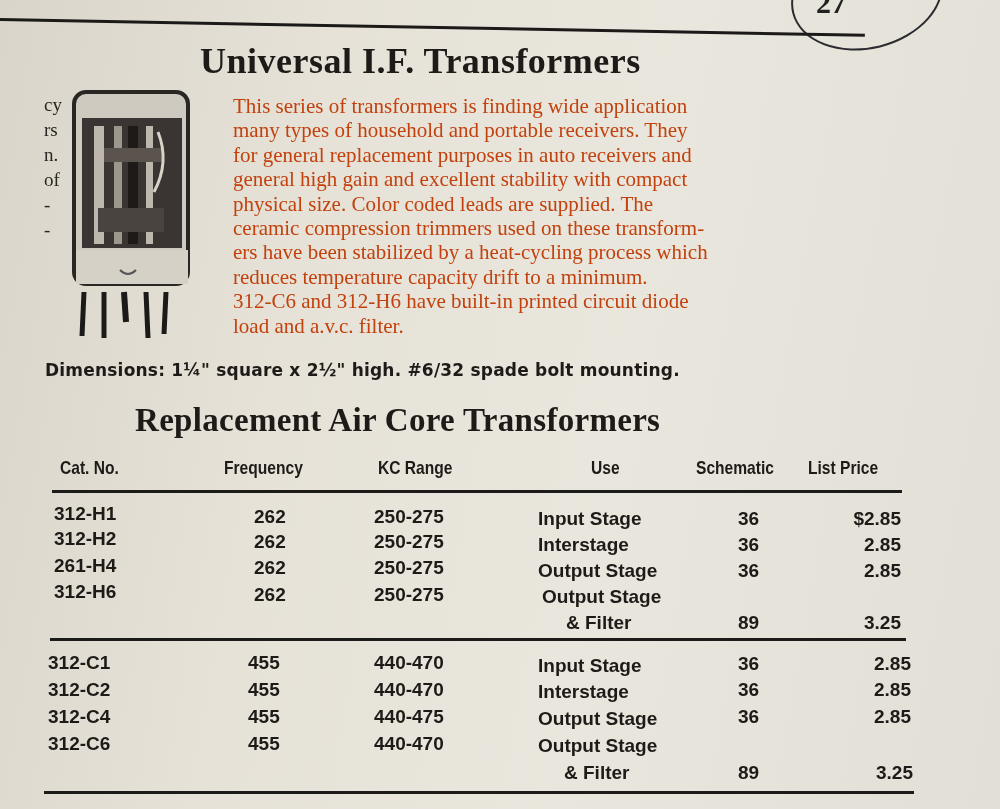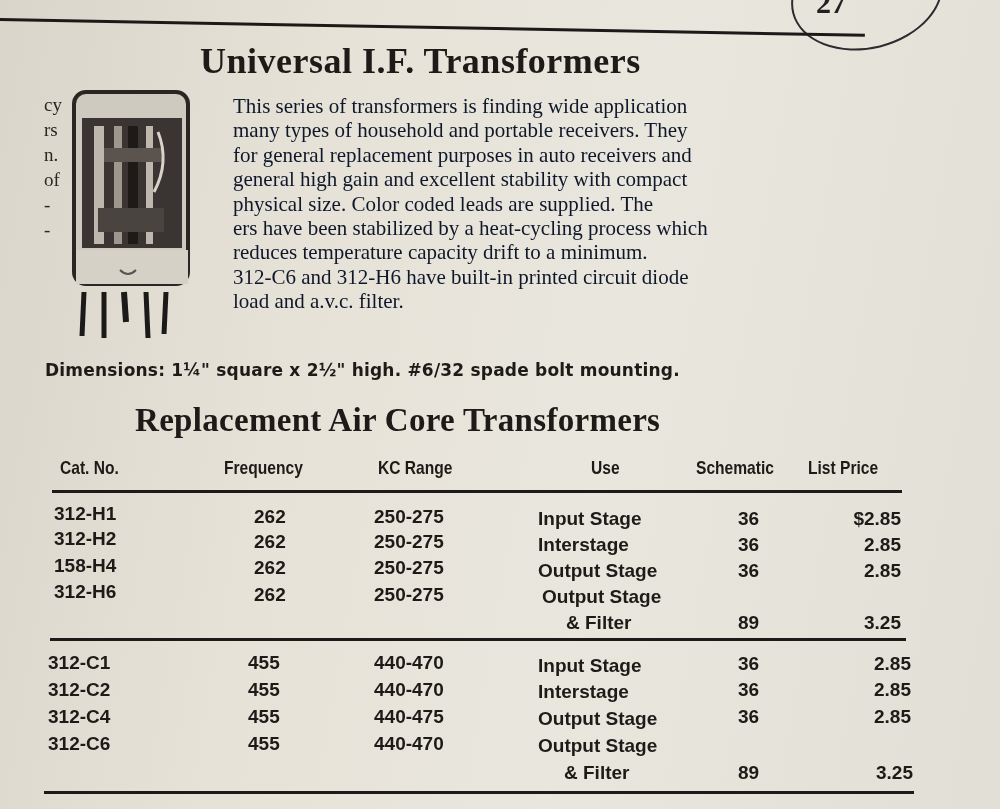--- a/index.html
+++ b/index.html
@@ -24,21 +24,21 @@
   .left-frag {
     position:absolute; left:0; top:92px; font-size:19px; line-height:25px; color:#2a2624;
   }
   .left-frag div { height:25px;padding-left:44px; }
   .title1 {
     position:absolute; left:200px; top:40px; font-size:36px; font-weight:bold; letter-spacing:0.5px;
   }
   .illustration { position:absolute; left:68px; top:86px; width:128px; height:256px; }
   .desc {
     position:absolute; left:233px; top:94px; width:640px;
-    font-size:21px; line-height:24.4px; text-align:justify; color:#0f172a;
+    font-size:21px; line-height:24.4px; text-align:justify; color:#c2410c;
   }
   .dimensions {
     position:absolute; left:45px; top:360px; font-size:17px; font-weight:bold;
     font-family:"DejaVu Sans", sans-serif; letter-spacing:0.2px;
   }
   .title2 {
     position:absolute; left:135px; top:402px; font-size:33px; font-weight:bold; letter-spacing:0.3px;
   }
   .tbl { position:absolute; left:16px; top:0; width:1000px; height:735px; font-family:Liberation Sans, sans-serif; }
   .th { position:absolute; top:457px; font-size:19px; font-weight:bold; transform:scaleX(0.82); transform-origin:left top; white-space:nowrap; }
@@ -87,20 +87,21 @@
   <line x1="78" y1="206" x2="80" y2="252" stroke="#1c1a19" stroke-width="5"></line>
   <line x1="98" y1="206" x2="96" y2="248" stroke="#1c1a19" stroke-width="5"></line>
 </svg>
 
 <div class="desc">
   <div>This series of transformers is finding wide application</div>
   <div>many types of household and portable receivers. They</div>
   <div>for general replacement purposes in auto receivers and</div>
   <div>general high gain and excellent stability with compact</div>
   <div>physical size. Color coded leads are supplied. The</div>
+  <div>ceramic compression trimmers used on these transform-</div>
   <div>ers have been stabilized by a heat-cycling process which</div>
   <div>reduces temperature capacity drift to a minimum.</div>
   <div>312-C6 and 312-H6 have built-in printed circuit diode</div>
   <div>load and a.v.c. filter.</div>
 </div>
 
 <div class="dimensions">Dimensions: 1¼" square x 2½" high. #6/32 spade bolt mounting.</div>
 
 <div class="title2">Replacement Air Core Transformers</div>
 
@@ -123,21 +124,21 @@
   </div>
   <div>
     <div class="cell cat" style="top:528px">312-H2</div>
     <div class="cell freq" style="top:531px">262</div>
     <div class="cell range" style="top:531px">250-275</div>
     <div class="cell use" style="top:534px">Interstage</div>
     <div class="cell sch" style="top:534px">36</div>
     <div class="cell price" style="top:534px">2.85</div>
   </div>
   <div>
-    <div class="cell cat" style="top:555px">158-H4</div>
+    <div class="cell cat" style="top:555px">261-H4</div>
     <div class="cell freq" style="top:557px">262</div>
     <div class="cell range" style="top:557px">250-275</div>
     <div class="cell use" style="top:560px">Output Stage</div>
     <div class="cell sch" style="top:560px">36</div>
     <div class="cell price" style="top:560px">2.85</div>
   </div>
   <div>
     <div class="cell cat" style="top:581px">312-H6</div>
     <div class="cell freq" style="top:584px">262</div>
     <div class="cell range" style="top:584px">250-275</div>

